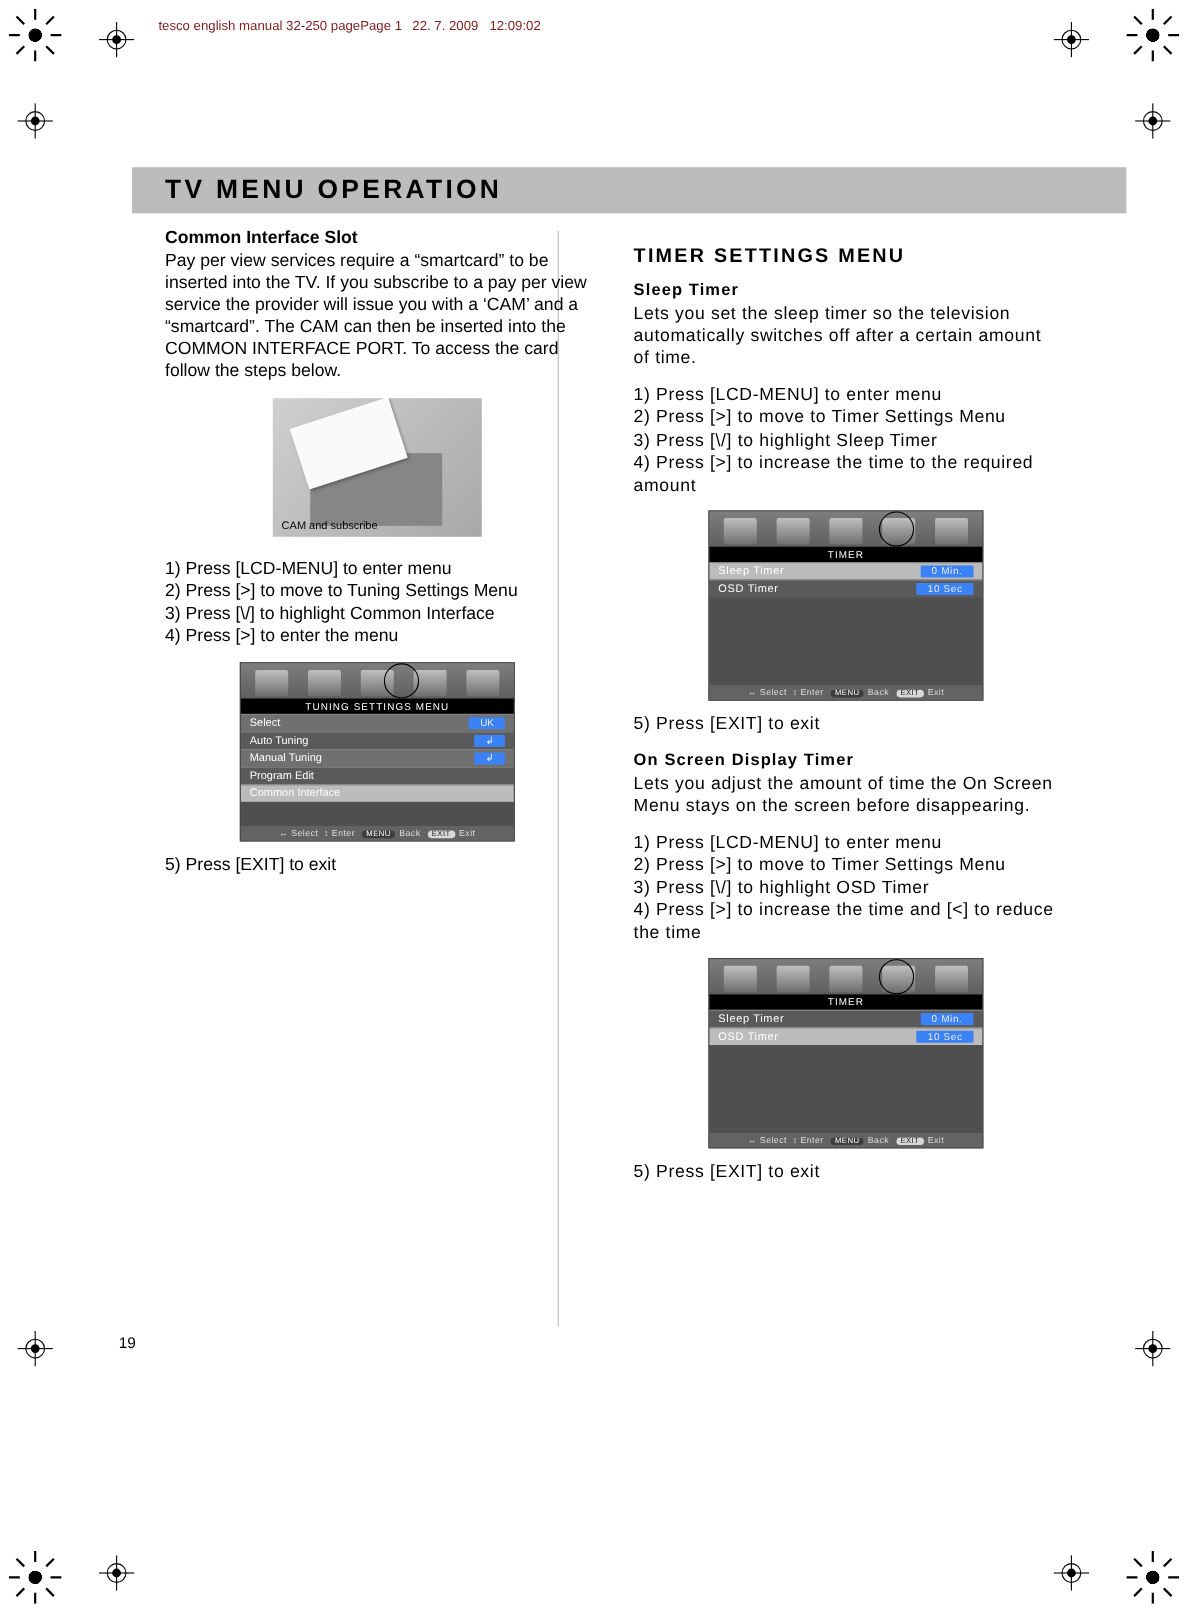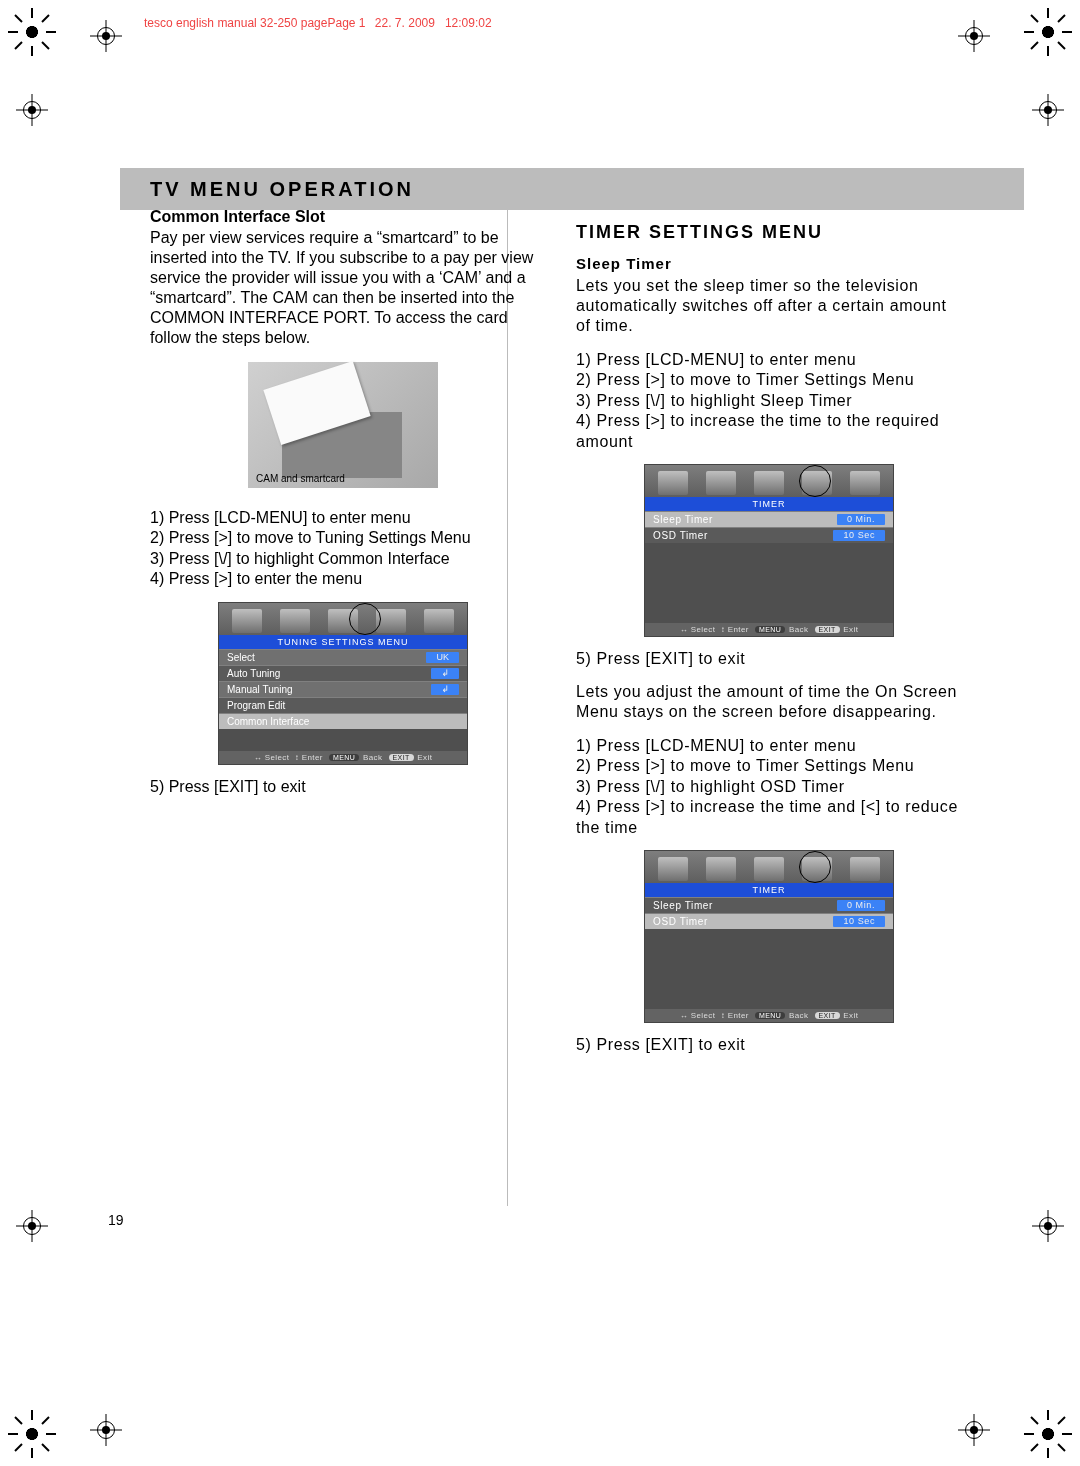--- a/index.html
+++ b/index.html
@@ -65,37 +65,37 @@
   .sb-bl { left: 8px;  bottom: 8px; }
   .cr-b2l{ left: 90px; bottom: 20px; }
   .cr-b2r{ right: 90px; bottom: 20px; }
   .sb-br { right: 8px; bottom: 8px; }
 
   .header-meta {
     position: absolute;
     left: 144px;
     top: 16px;
     font-size: 12px;
-    color: #ef4444;
+    color: #7f1d1d;
   }
   .header-meta .file { margin-right: 6px; }
 
   .page-title-bar {
     position: absolute;
     left: 120px;
     right: 56px;
-    top: 168px;
+    top: 152px;
     height: 42px;
     background: #bcbcbc;
     display: flex;
     align-items: center;
     padding-left: 30px;
     font-weight: bold;
     letter-spacing: 3px;
-    font-size: 20px;
+    font-size: 24px;
     color: #000;
   }
 
   .columns {
     position: absolute;
     left: 150px;
     top: 208px;
     right: 118px;
     bottom: 210px;
     display: flex;
@@ -191,21 +191,21 @@
     border: 1.5px solid #000;
     border-radius: 50%;
     left: 130px; top: 0px;
   }
   .tv-menu .title-bar {
     text-align: center;
     font-size: 9px;
     letter-spacing: 1px;
     padding: 2px 0;
     color: #fff;
-    background: #1d4ed8;
+    background: #000000;
   }
   .tv-menu .row {
     display: flex;
     justify-content: space-between;
     padding: 2px 8px;
     border-top: 1px solid #808080;
     background: #707070;
     color: #fff;
   }
   .tv-menu .row.dim { background: #5a5a5a; }
@@ -369,21 +369,21 @@
 <div class="col-divider"></div>
 
 <div class="columns">
   <div class="col-left">
     <div class="sec-title">Common Interface Slot</div>
     <div class="para">Pay per view services require a “smartcard” to be inserted into the TV. If you subscribe to a pay per view service the provider will issue you with a ‘CAM’ and a “smartcard”. The CAM can then be inserted into the COMMON INTERFACE PORT. To access the card follow the steps below.</div>
 
     <div class="cam-figure">
       <div class="cam"></div>
       <div class="card"></div>
-      <div class="cam-caption">CAM and smartcard</div>
+      <div class="cam-caption">CAM and subscribe</div>
     </div>
 
     <div class="list" style="white-space:pre-line;">1) Press [LCD-MENU] to enter menu
 2) Press [&gt;] to move to Tuning Settings Menu
 3) Press [\/] to highlight Common Interface
 4) Press [&gt;] to enter the menu</div>
 
     <div class="tv-menu">
       <div class="icon-row">
           <div class="ic"></div>
@@ -461,20 +461,21 @@
         ↔ <span>Select</span>
         &nbsp;↕ <span>Enter</span>
         &nbsp;<span class="pill dk">MENU</span>
         <span>Back</span>
         &nbsp;<span class="pill lt">EXIT</span>
         <span>Exit</span>
       </div>
     </div>
     <div class="list">5) Press [EXIT] to exit</div>
 
+    <div class="sub-head">On Screen Display Timer</div>
     <div class="para">Lets you adjust the amount of time the On Screen Menu stays on the screen before disappearing.</div>
     <div class="list" style="white-space:pre-line;">1) Press [LCD-MENU] to enter menu
 2) Press [&gt;] to move to Timer Settings Menu
 3) Press [\/] to highlight OSD Timer
 4) Press [&gt;] to increase the time and [&lt;] to reduce the time</div>
 
     <div class="tv-menu">
       <div class="icon-row">
           <div class="ic"></div>
           <div class="ic"></div>

